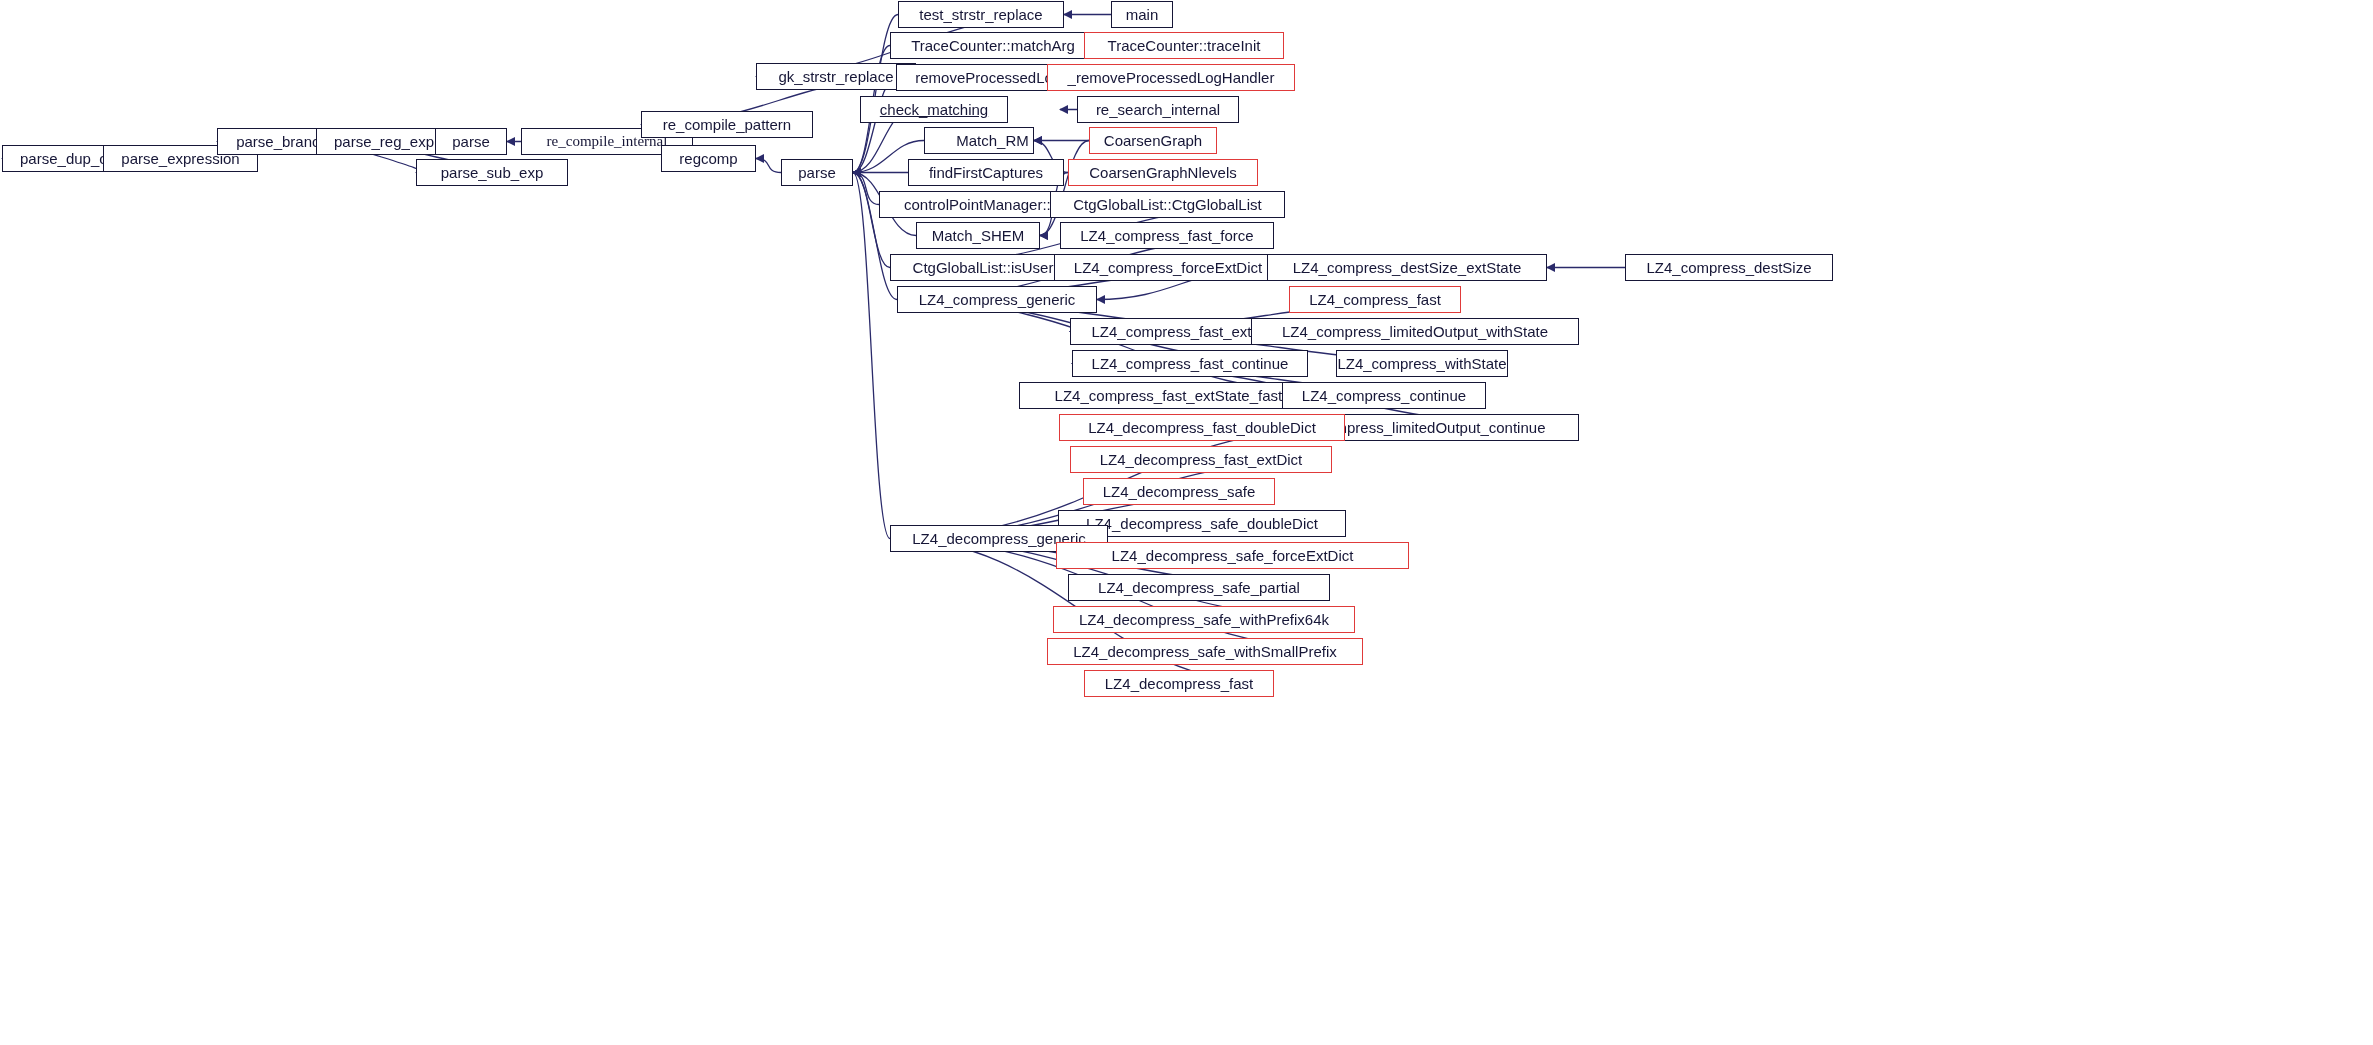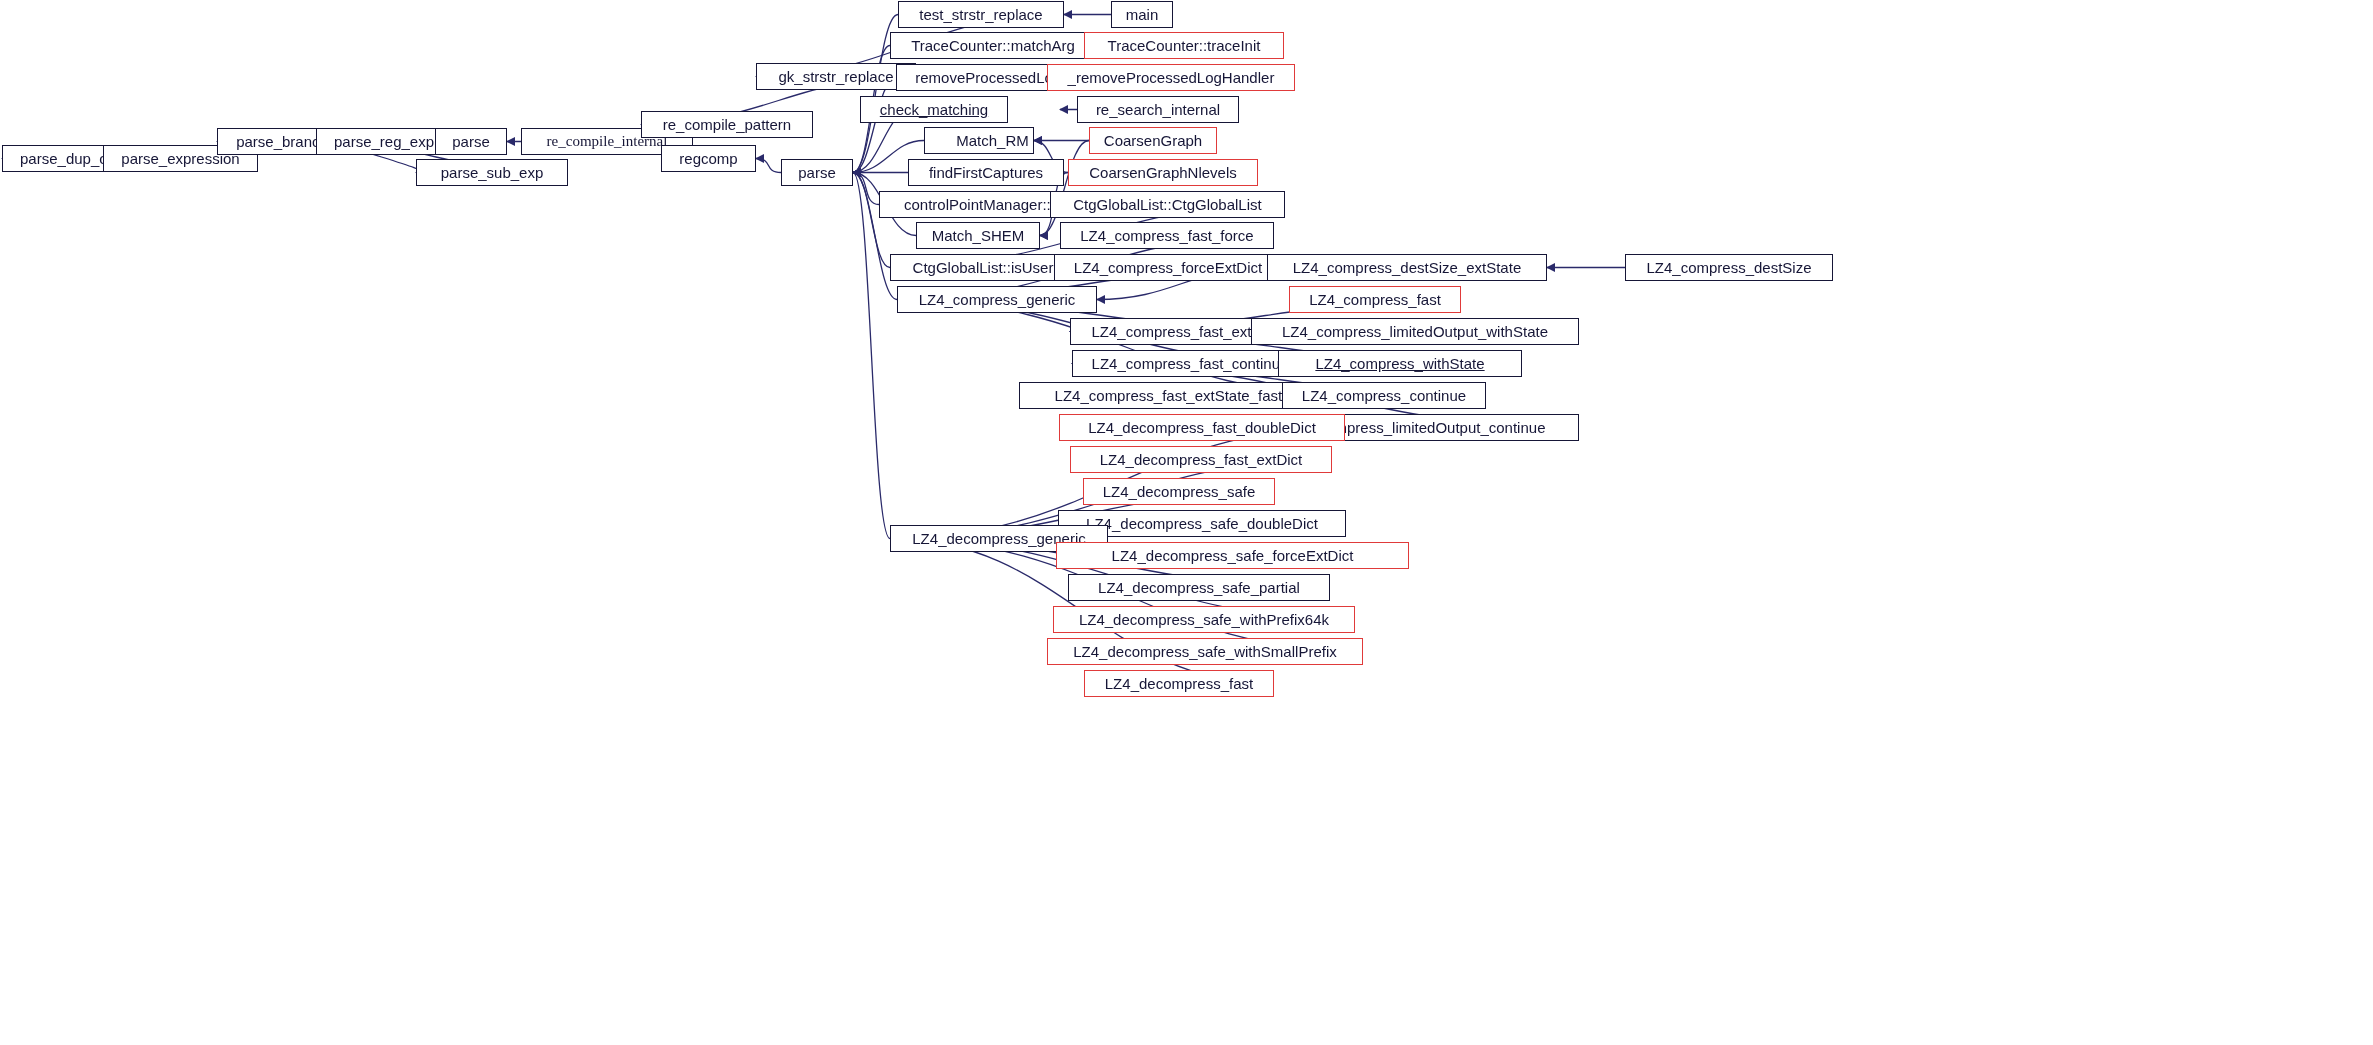--- a/index.html
+++ b/index.html
@@ -138,21 +138,21 @@
       <div class="node" style="left: 1060px; top: 222px; width: 214px;">LZ4_compress_fast_force</div>
       <div class="node" style="left: 890px; top: 254px; width: 236px;">CtgGlobalList::isUserSymbol</div>
       <div class="node" style="left: 1054px; top: 254px; width: 228px;">LZ4_compress_forceExtDict</div>
       <div class="node" style="left: 1267px; top: 254px; width: 280px;">LZ4_compress_destSize_extState</div>
       <div class="node" style="left: 1625px; top: 254px; width: 208px;">LZ4_compress_destSize</div>
       <div class="node" style="left: 897px; top: 286px; width: 200px;">LZ4_compress_generic</div>
       <div class="node red" style="left: 1289px; top: 286px; width: 172px;">LZ4_compress_fast</div>
       <div class="node" style="left: 1070px; top: 318px; width: 238px;">LZ4_compress_fast_extState</div>
       <div class="node" style="left: 1251px; top: 318px; width: 328px;">LZ4_compress_limitedOutput_withState</div>
       <div class="node" style="left: 1072px; top: 350px; width: 236px;">LZ4_compress_fast_continue</div>
-      <div class="node" style="left: 1278px; top: 350px; width: 244px; text-decoration: underline;">LZ4_compress_withState</div>
+      <div class="node" style="left: 1336px; top: 350px; width: 172px;">LZ4_compress_withState</div>
       <div class="node" style="left: 1019px; top: 382px; width: 338px;">LZ4_compress_fast_extState_fastReset</div>
       <div class="node" style="left: 1282px; top: 382px; width: 204px;">LZ4_compress_continue</div>
       <div class="node" style="left: 1251px; top: 414px; width: 328px;">LZ4_compress_limitedOutput_continue</div>
       <div class="node red" style="left: 1059px; top: 414px; width: 286px;">LZ4_decompress_fast_doubleDict</div>
       <div class="node red" style="left: 1070px; top: 446px; width: 262px;">LZ4_decompress_fast_extDict</div>
       <div class="node red" style="left: 1083px; top: 478px; width: 192px;">LZ4_decompress_safe</div>
       <div class="node" style="left: 1058px; top: 510px; width: 288px;">LZ4_decompress_safe_doubleDict</div>
       <div class="node" style="left: 890px; top: 525px; width: 218px;">LZ4_decompress_generic</div>
       <div class="node red" style="left: 1056px; top: 542px; width: 353px; text-align: right;">LZ4_decompress_safe_forceExtDict</div>
       <div class="node" style="left: 1068px; top: 574px; width: 262px;">LZ4_decompress_safe_partial</div>

